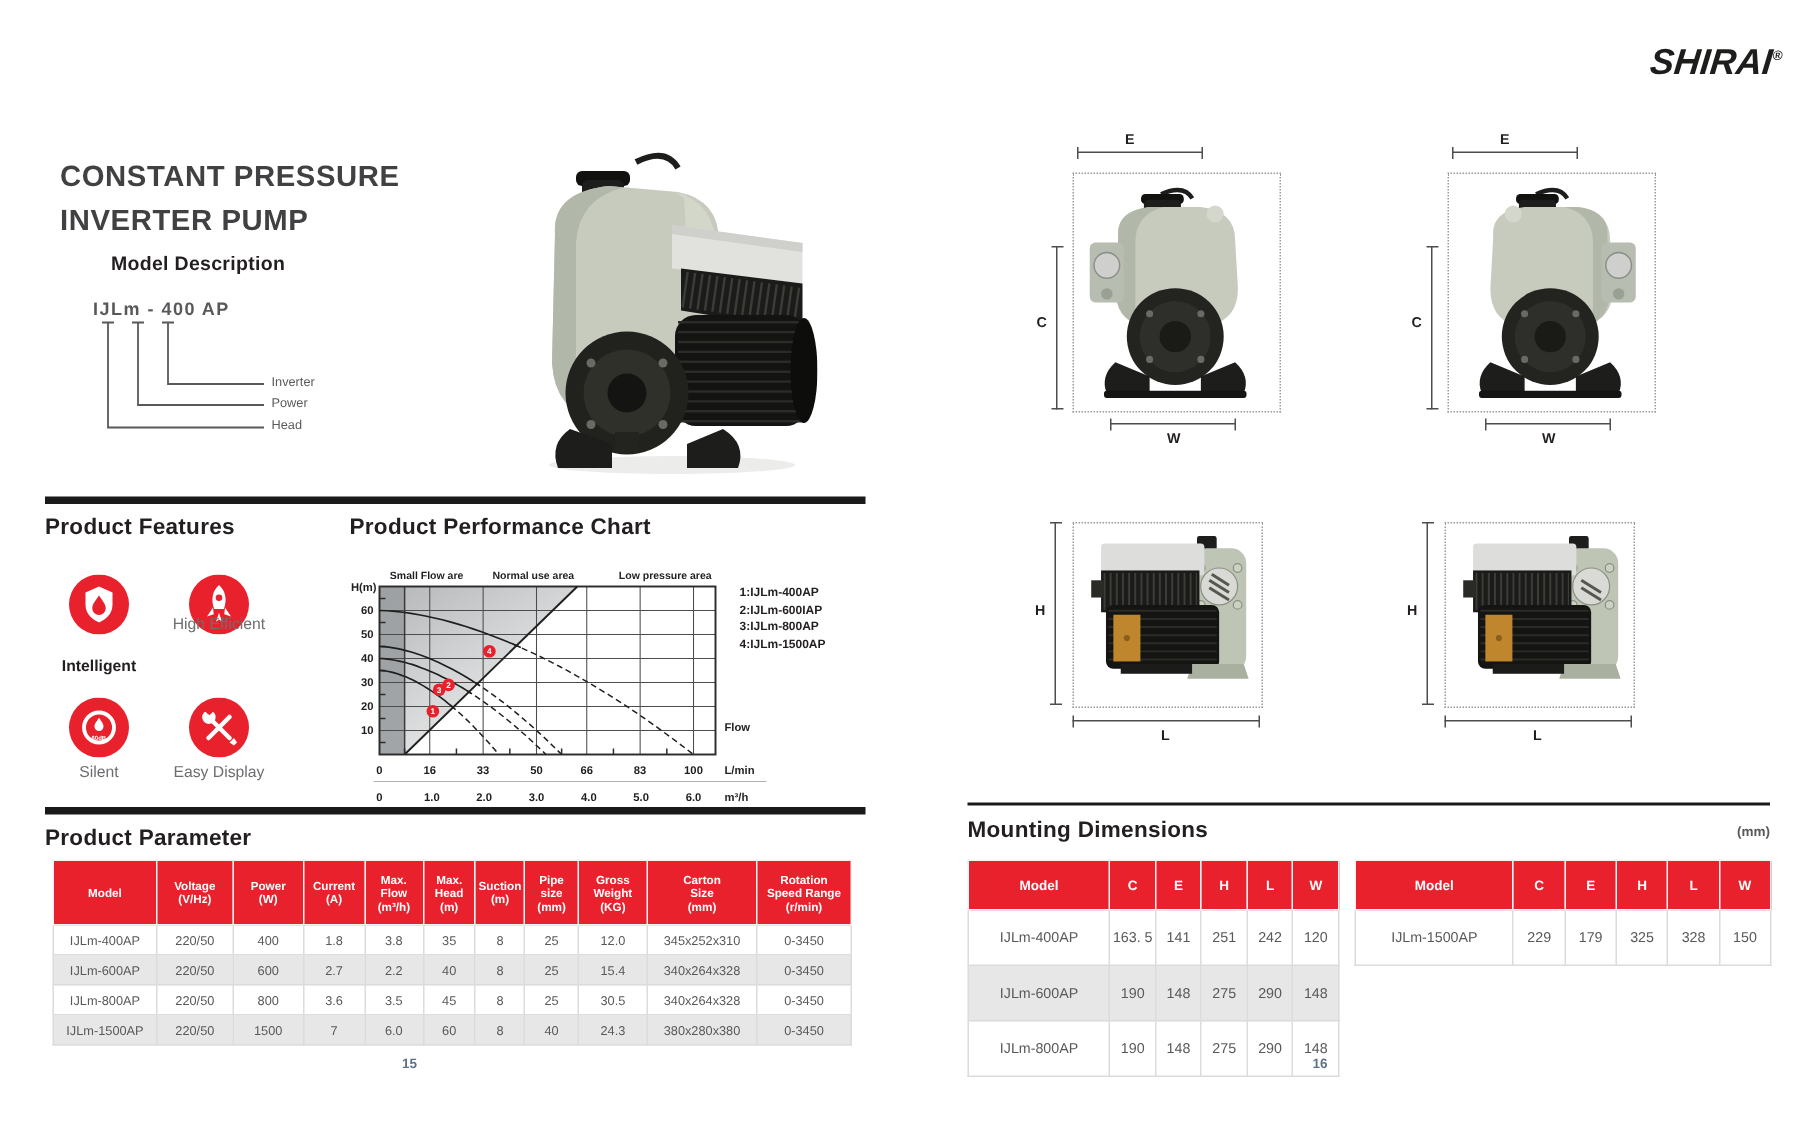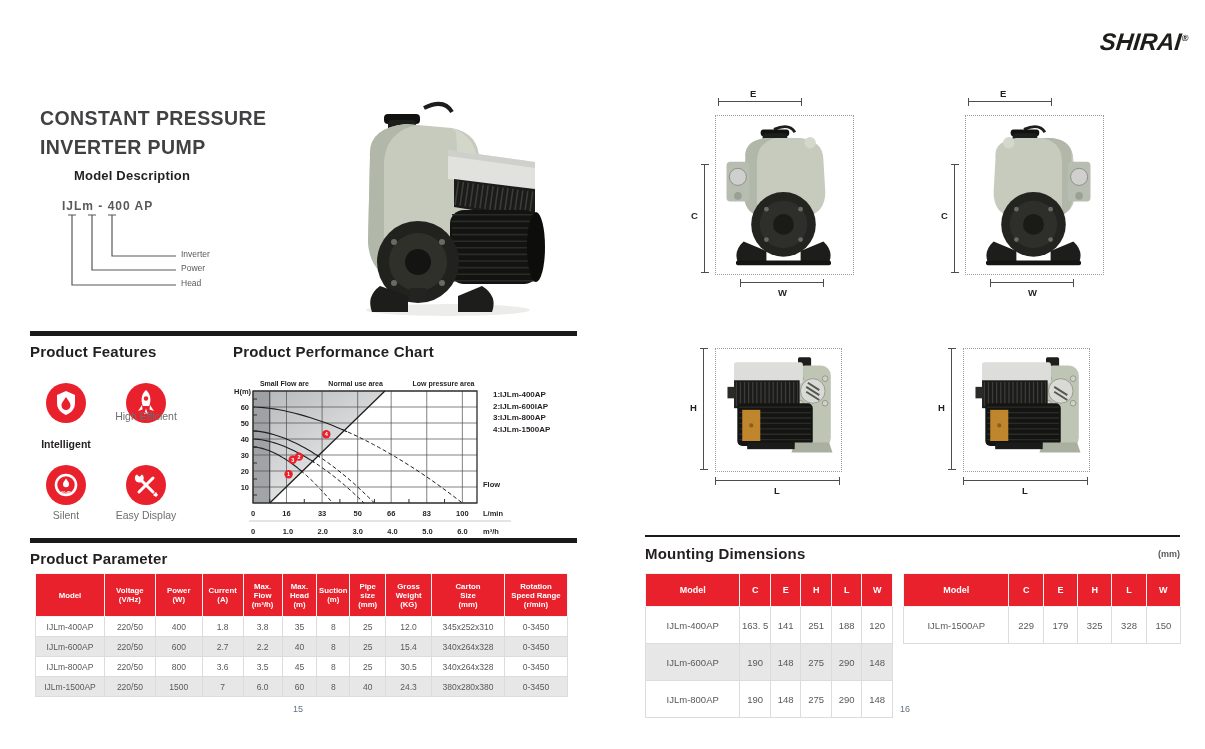--- a/index.html
+++ b/index.html
@@ -49,21 +49,21 @@
   
   .dotbox{position:absolute;border:1.2px dotted #9c9c9c;}
   .dline-h{position:absolute;height:0;border-top:1.2px solid #4d4d4d;}
   .dline-h:before,.dline-h:after{content:"";position:absolute;width:1.2px;height:8px;background:#4d4d4d;top:-4px;}
   .dline-h:before{left:0;}.dline-h:after{right:0;}
   .dline-v{position:absolute;width:0;border-left:1.2px solid #4d4d4d;}
   .dline-v:before,.dline-v:after{content:"";position:absolute;height:1.2px;width:8px;background:#4d4d4d;left:-4px;}
   .dline-v:before{top:0;}.dline-v:after{bottom:0;}
   .dim-label{position:absolute;font-size:9.5px;font-weight:bold;color:#231f20;}
 
-  .page-num{width:60px;text-align:center;font-size:9px;font-weight:normal;color:#5e7287;}
+  .page-num{width:60px;text-align:left;font-size:9px;font-weight:bold;color:#5e7287;}
 
   .logo{left:1048px;top:28px;width:140px;text-align:right;font-size:24px;font-weight:bold;
         font-style:italic;color:#1d1d1b;letter-spacing:0px;transform:skewX(-6deg);}
   .logo .reg{font-size:9px;vertical-align:super;font-style:normal;}
 
   .unit-note{font-size:9px;font-weight:bold;color:#58595b;}
   svg text{font-family:"Liberation Sans",sans-serif;}
 </style>
 </head>
 <body>
@@ -482,21 +482,21 @@
             <th>L</th>
             <th>W</th>
           </tr>
         </thead>
       <tbody>
           <tr>
             <td>IJLm-400AP</td>
             <td>163. 5</td>
             <td>141</td>
             <td>251</td>
-            <td>188</td>
+            <td>242</td>
             <td>120</td>
           </tr>
           <tr>
             <td>IJLm-600AP</td>
             <td>190</td>
             <td>148</td>
             <td>275</td>
             <td>290</td>
             <td>148</td>
           </tr>

